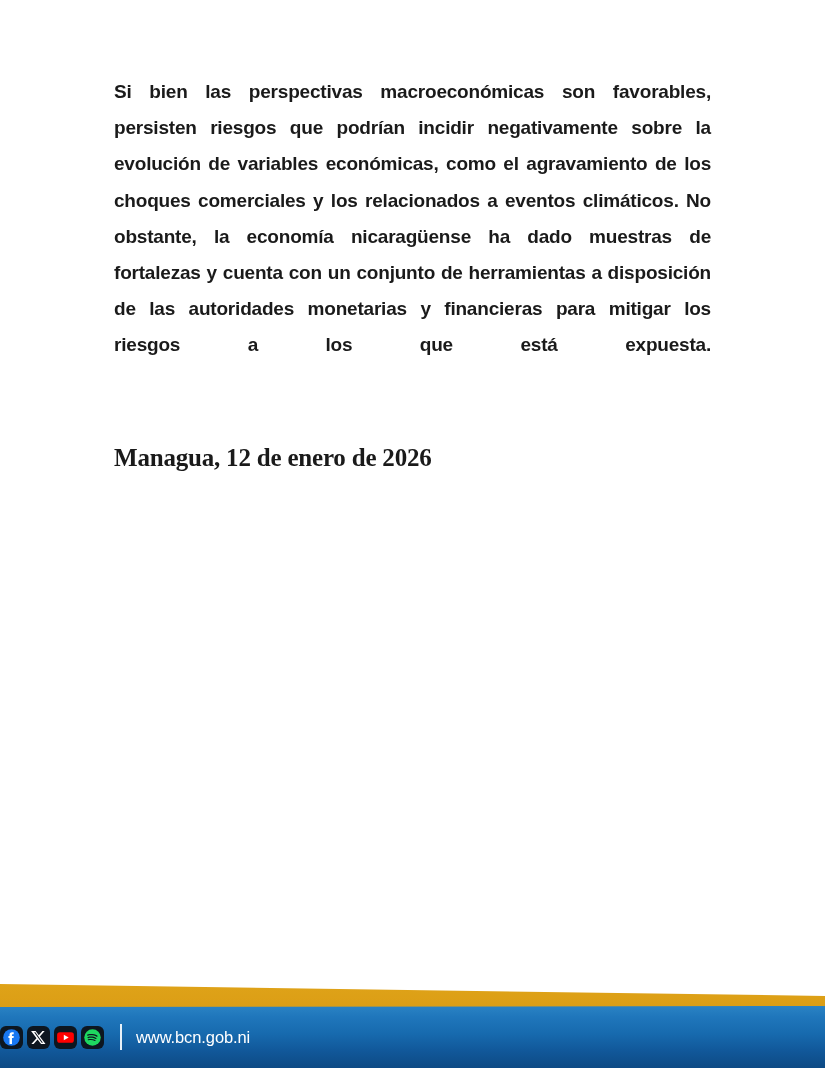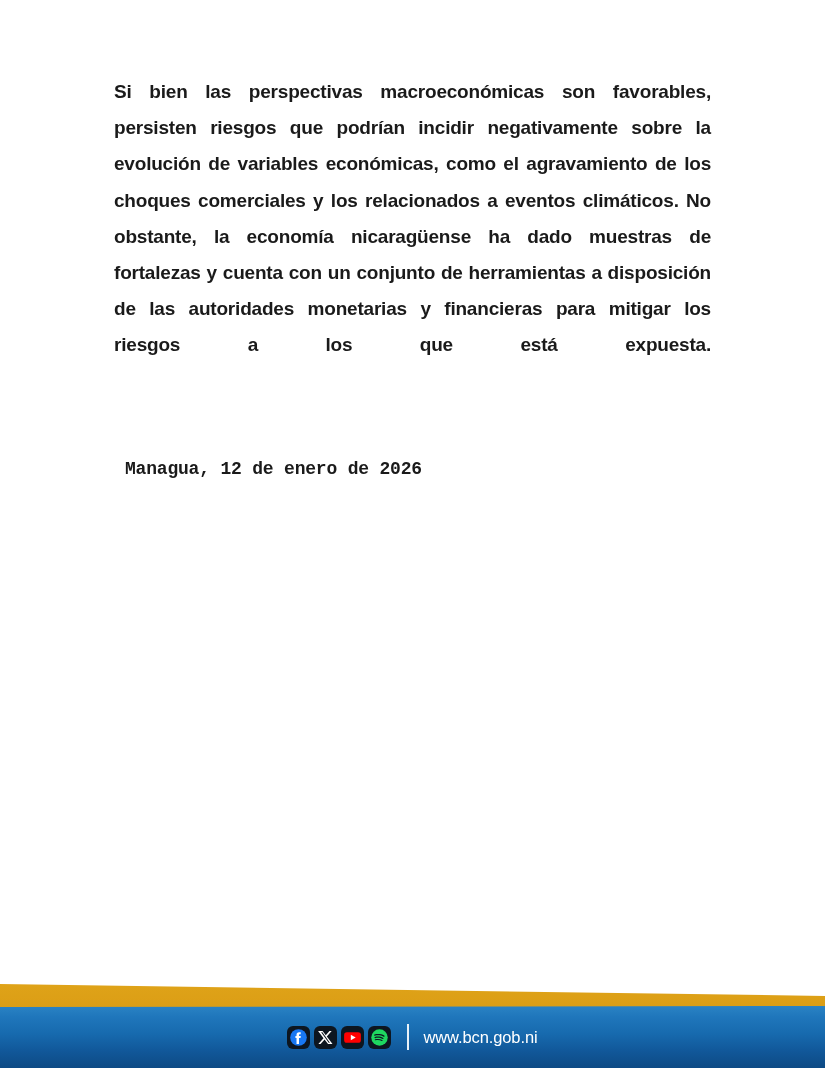--- a/index.html
+++ b/index.html
@@ -46,25 +46,25 @@
     hyphens: none;
   }
   
   .body-paragraph:after {
     content: "";
     display: inline-block;
     width: 100%;
   }
 
   .date-line {
-    margin: 11px;
+    margin: 0;
     padding-top: 40px;
-    font-family: Liberation Mono, monospace;
+    font-family: Liberation Serif, serif;
     font-weight: bold;
-    font-size: 18px;
+    font-size: 25px;
     line-height: 36.2px;
     letter-spacing: -0.2px;
     color: #1a1a1a;
     text-align: left;
     white-space: nowrap;
   }
 
   
   #footer {
     position: absolute;
@@ -104,21 +104,21 @@
   }
 
   #footer-row {
     position: absolute;
     left: 0;
     bottom: 0;
     width: 825px;
     height: 62px;
     display: flex;
     align-items: center;
-    justify-content: center;
+    justify-content: flex-start;
   }
 
   #social-icons {
     display: flex;
     align-items: center;
     gap: 4px;
   }
 
   .social-icon {
     width: 23px;

